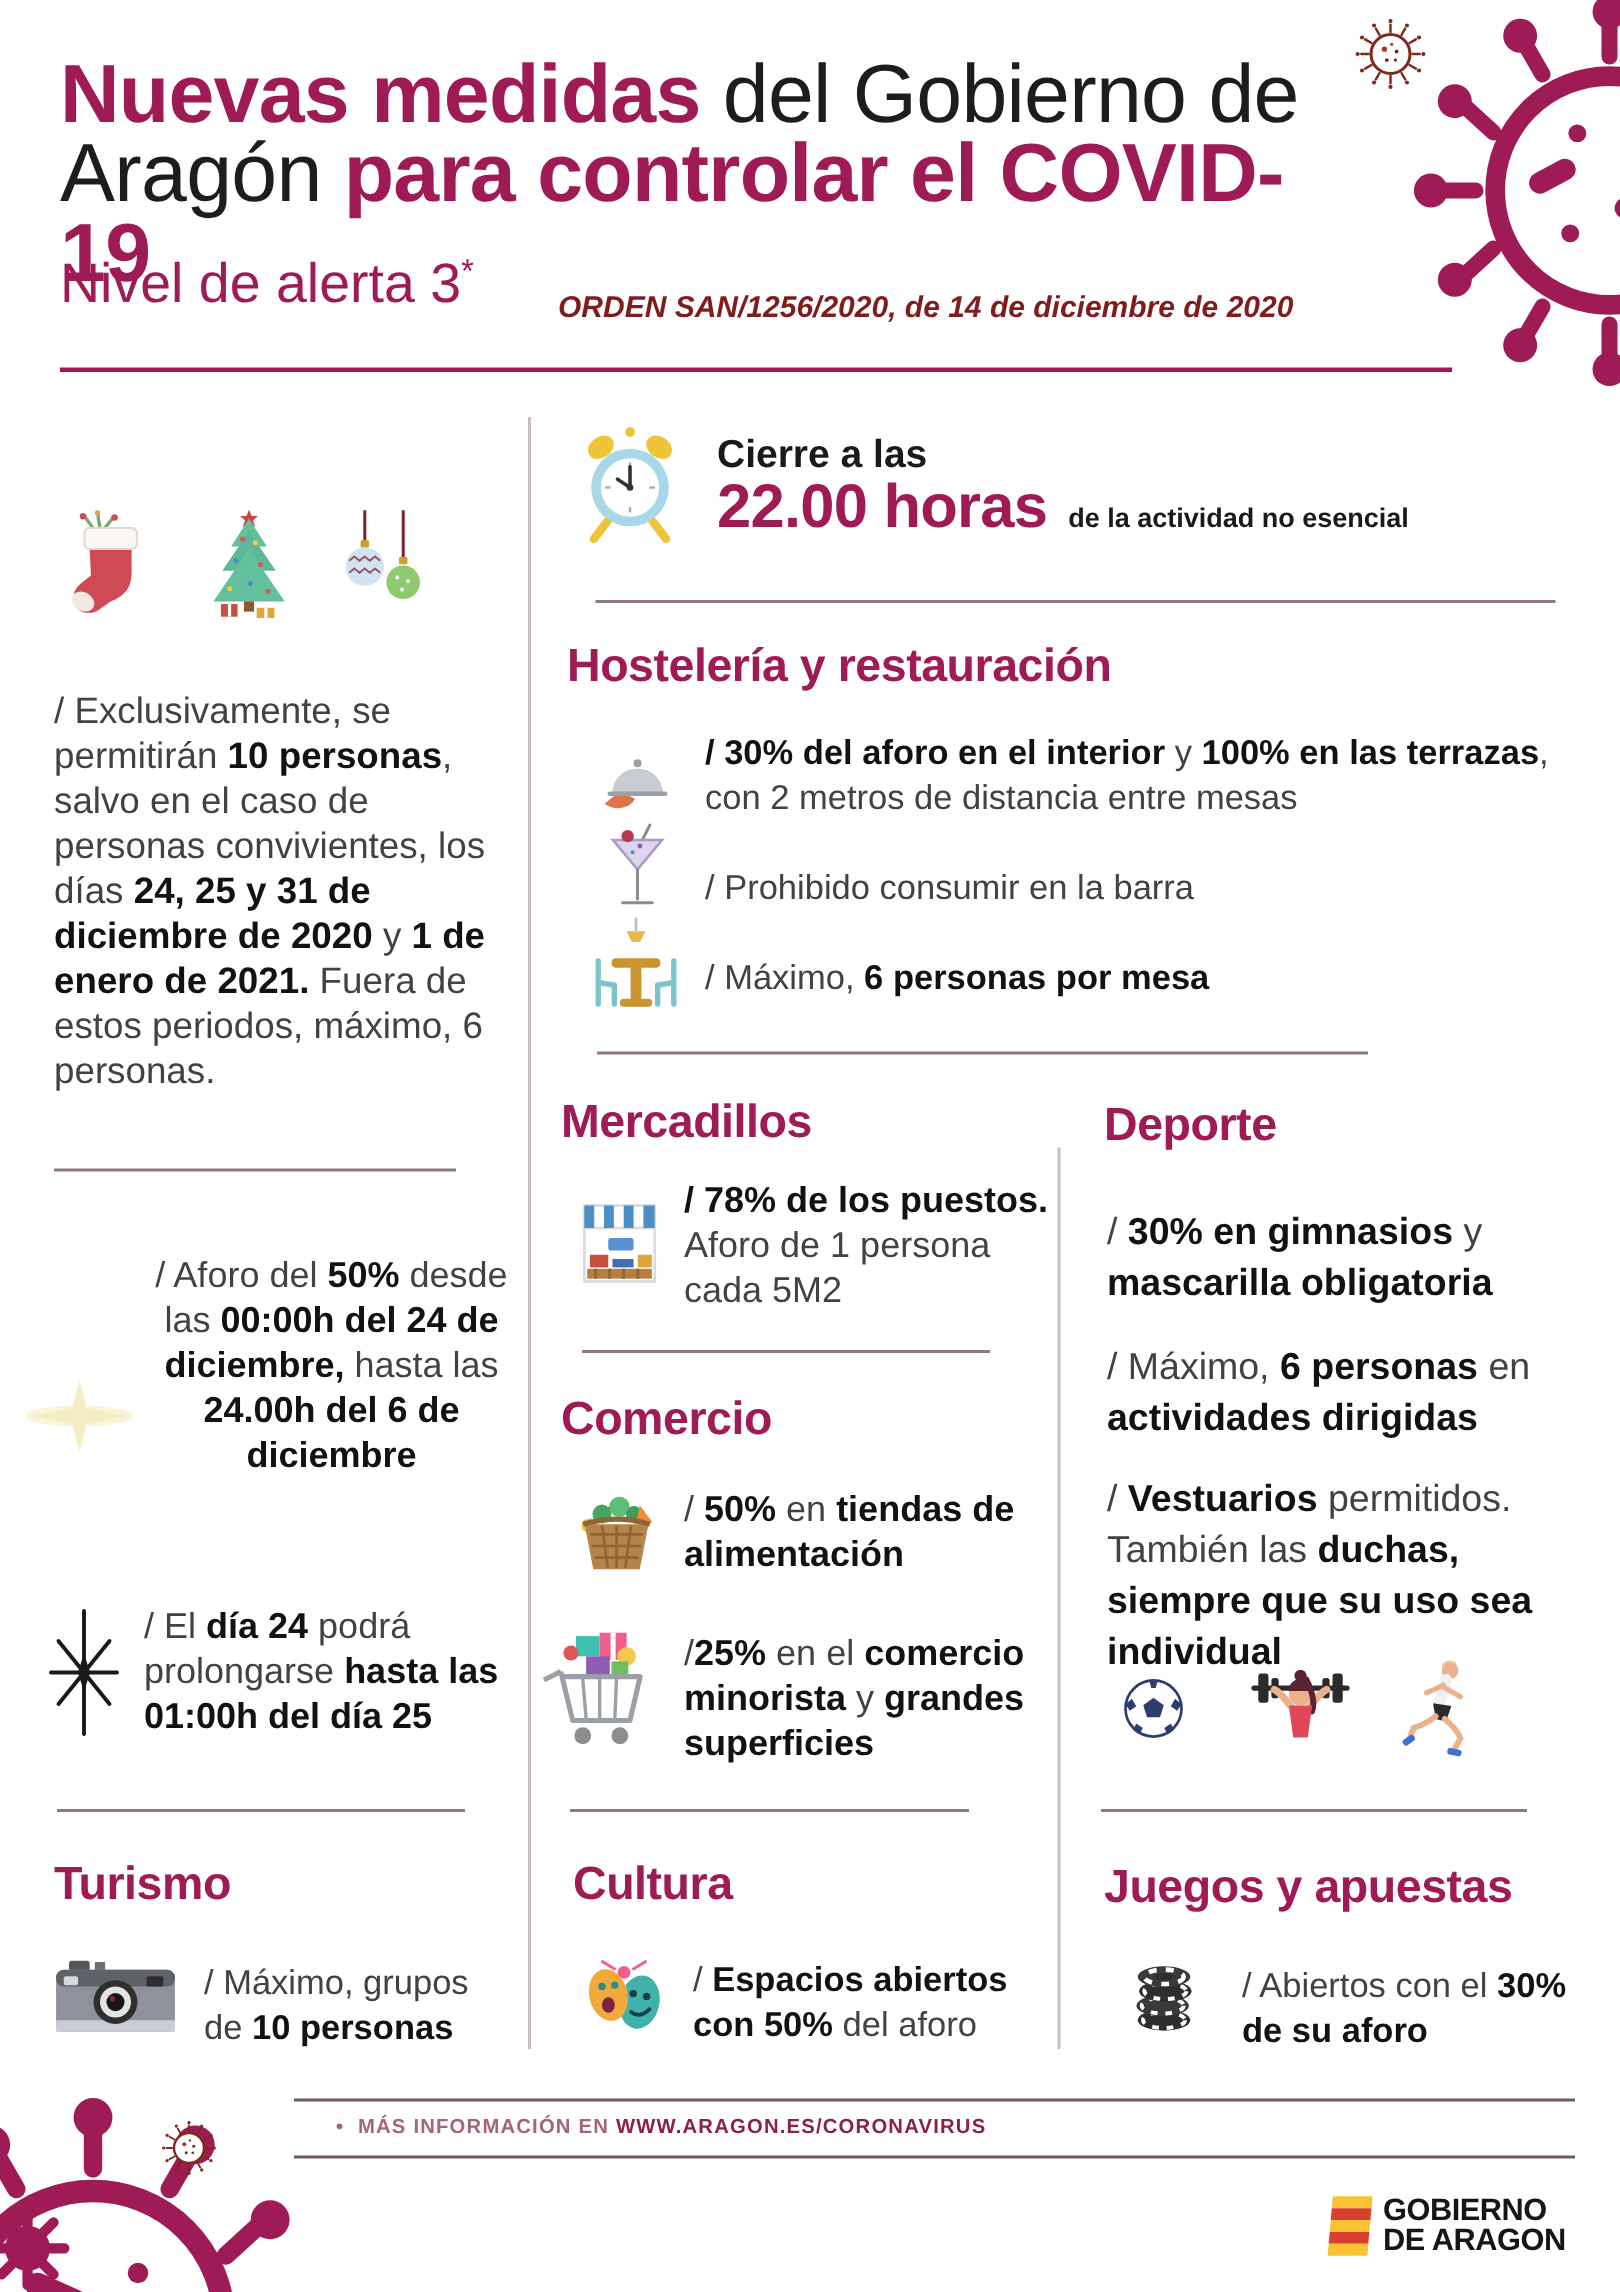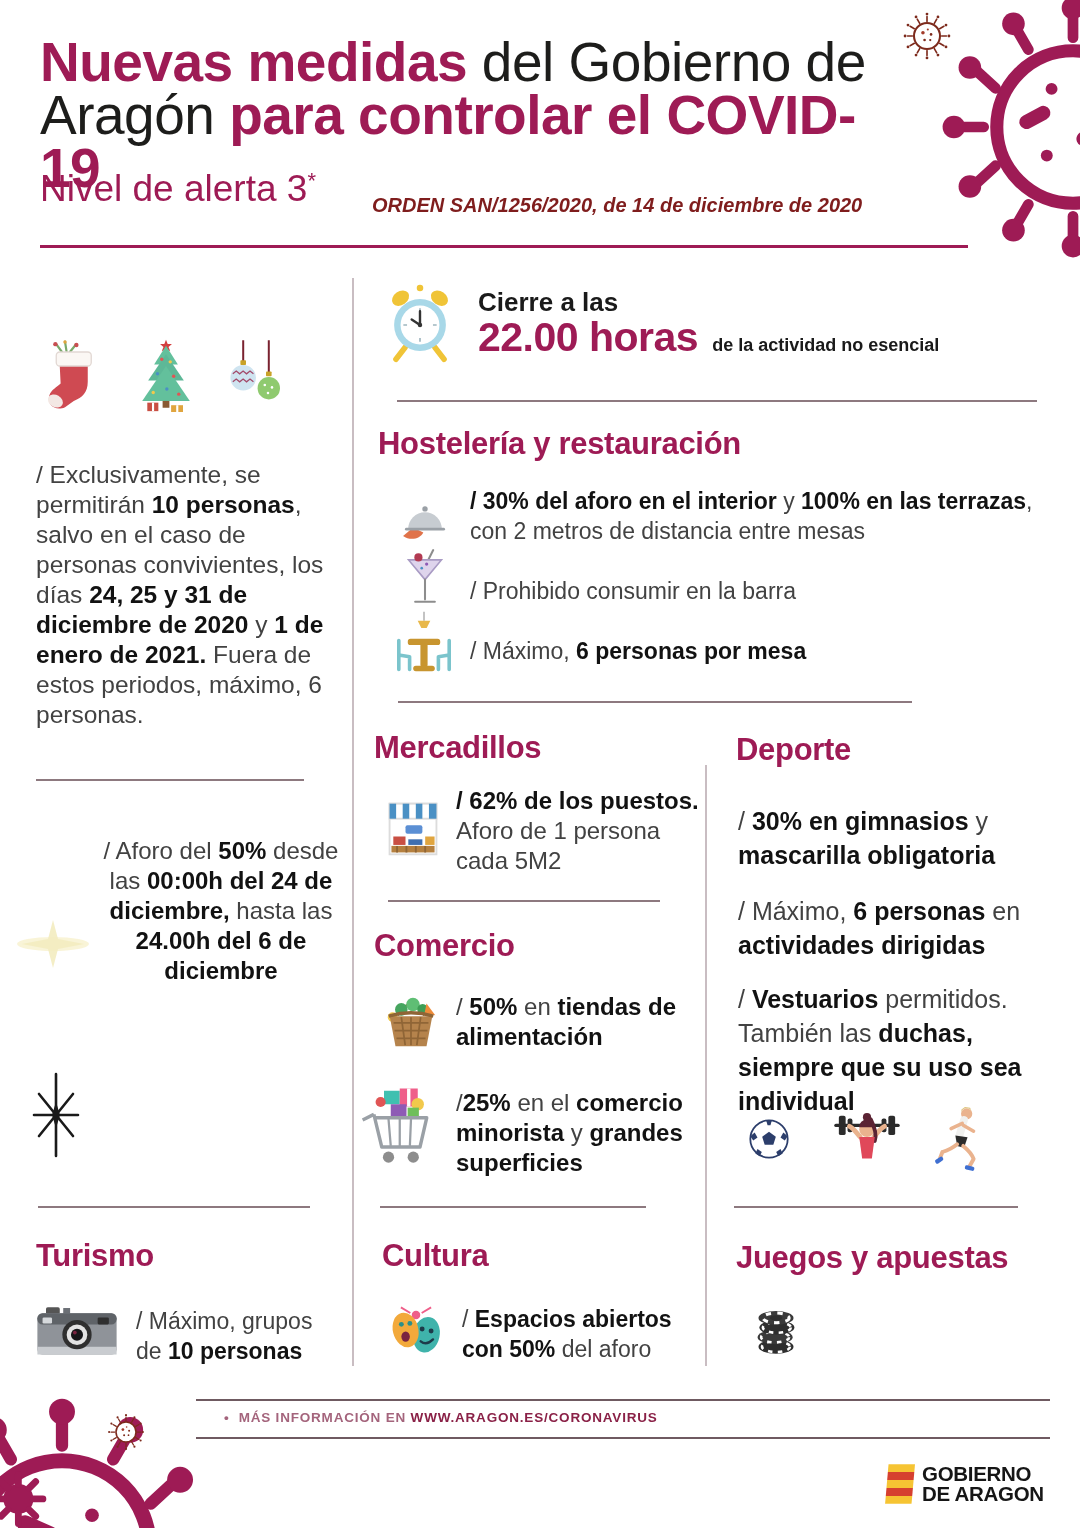--- a/index.html
+++ b/index.html
@@ -169,20 +169,21 @@
       <polygon points="39,4 44,23 70,28 44,33 39,52 34,33 8,28 34,23" fill="#f3ecc0" opacity="0.9"></polygon>
     </svg>
   </div>
   <div class="abs rich" style="left:96px;top:836px;width:250px;text-align:center;"><span>/ Aforo del </span><b>50%</b><span>  desde las </span><b>00:00h del 24 de diciembre,</b><span> hasta las </span><b>24.00h del 6 de diciembre</b></div>
   <div class="abs" style="left:24px;top:1072px;width:64px;height:86px;">
     <svg viewBox="0 0 64 86" width="64" height="86">
       <path d="M32,2 L32,84 M10,43 L54,43 M15,22 L49,64 M49,22 L15,64" stroke="#1a1a1a" stroke-width="2.6" stroke-linecap="round" fill="none"></path>
       <path d="M32,30 L36,43 L32,56 L28,43 Z" fill="#1a1a1a"></path>
     </svg>
   </div>
+  <div class="abs rich" style="left:96px;top:1070px;width:256px;"><span>/ El </span><b>día 24</b><span> podrá prolongarse </span><b>hasta las 01:00h del día 25</b></div>
 
   <div class="abs" style="left:383px;top:281px;width:74px;height:88px;">
     <svg viewBox="0 0 80 90" width="74" height="88">
       <circle cx="40" cy="5" r="3.5" fill="#f0c437"></circle>
       <ellipse cx="19" cy="16" rx="10" ry="7.5" fill="#f0c437" transform="rotate(-35 19 16)"></ellipse>
       <ellipse cx="61" cy="16" rx="10" ry="7.5" fill="#f0c437" transform="rotate(35 61 16)"></ellipse>
       <path d="M24,69 L14,82 M56,69 L66,82" stroke="#f0c437" stroke-width="6" stroke-linecap="round"></path>
       <circle cx="40" cy="45" r="28" fill="#a8d8e8"></circle>
       <circle cx="40" cy="45" r="21" fill="#ffffff"></circle>
       <g stroke="#9fb6bf" stroke-width="1.8">
@@ -246,21 +247,21 @@
         <rect x="35" y="5" width="7" height="16" fill="#4a90c4"></rect>
         <rect x="49" y="5" width="8" height="16" fill="#4a90c4"></rect>
       <rect x="24" y="28" width="18" height="9" rx="2" fill="#5b8fd4"></rect>
       <rect x="11" y="40" width="13" height="9" fill="#c94f43"></rect>
         <rect x="27" y="43" width="15" height="6" fill="#3f6fb0"></rect>
         <rect x="45" y="40" width="10" height="9" fill="#e0a53f"></rect>
       <rect x="9" y="50" width="46" height="7" fill="#b5803f"></rect>
       <path d="M15,50 L15,57 M25,50 L25,57 M35,50 L35,57 M45,50 L45,57" stroke="#8f6536" stroke-width="2"></path>
     </svg>
   </div>
-  <div class="abs rich" style="left:456px;top:786px;width:262px;"><b>/ 62% de los puestos.</b><span> Aforo de 1 persona cada 5M2</span></div>
+  <div class="abs rich" style="left:456px;top:786px;width:262px;"><b>/ 78% de los puestos.</b><span> Aforo de 1 persona cada 5M2</span></div>
   <div class="abs hline" style="left:388px;top:900px;width:272px;"></div>
 
   <div class="abs sec-title" style="left:374px;top:928px;">Comercio</div>
   <div class="abs" style="left:380px;top:990px;width:62px;height:62px;">
     <svg viewBox="0 0 64 64" width="62" height="62">
       <path d="M18,26 Q32,4 46,26" stroke="#8f6536" stroke-width="3" fill="none"></path>
       <circle cx="22" cy="20" r="6.5" fill="#46a55f"></circle>
         <circle cx="34" cy="15" r="7" fill="#5fbe74"></circle>
         <circle cx="44" cy="20" r="5.5" fill="#3e9e55"></circle>
       <polygon points="48,14 57,26 46,24" fill="#ef8c3a"></polygon>
@@ -381,20 +382,21 @@
         <ellipse cx="31" cy="39" rx="20" ry="8" fill="#3a3a3a"></ellipse>
         <ellipse cx="31" cy="39" rx="16" ry="6" fill="none" stroke="#ffffff" stroke-width="3" stroke-dasharray="5 6"></ellipse>
         <ellipse cx="33" cy="28" rx="20" ry="8" fill="#2e2e2e"></ellipse>
         <ellipse cx="33" cy="28" rx="16" ry="6" fill="none" stroke="#ffffff" stroke-width="3" stroke-dasharray="5 6"></ellipse>
         <ellipse cx="32" cy="17" rx="20" ry="8" fill="#3a3a3a"></ellipse>
         <ellipse cx="32" cy="17" rx="15" ry="5.5" fill="none" stroke="#ffffff" stroke-width="3.5" stroke-dasharray="6 7"></ellipse>
         <ellipse cx="32" cy="17" rx="7" ry="3" fill="#2e2e2e"></ellipse>
       </g>
     </svg>
   </div>
+  <div class="abs rich small" style="left:828px;top:1308px;width:220px;"><span>/ Abiertos con el </span><b>30% de su aforo</b></div>
 
   <div class="abs hline" style="left:196px;top:1399px;width:854px;background:#6f5a61;"></div>
   <div class="abs foot-info" style="left:224px;top:1410px;">
     <span>•</span>&nbsp;&nbsp;<span>MÁS INFORMACIÓN EN </span><span class="url">WWW.ARAGON.ES/CORONAVIRUS</span>
   </div>
   <div class="abs hline" style="left:196px;top:1437px;width:854px;background:#6f5a61;"></div>
 
   <div class="abs" style="left:884px;top:1462px;width:34px;height:44px;">
     <svg viewBox="0 0 36 46" width="34" height="44">
       <g transform="skewX(-5)">

